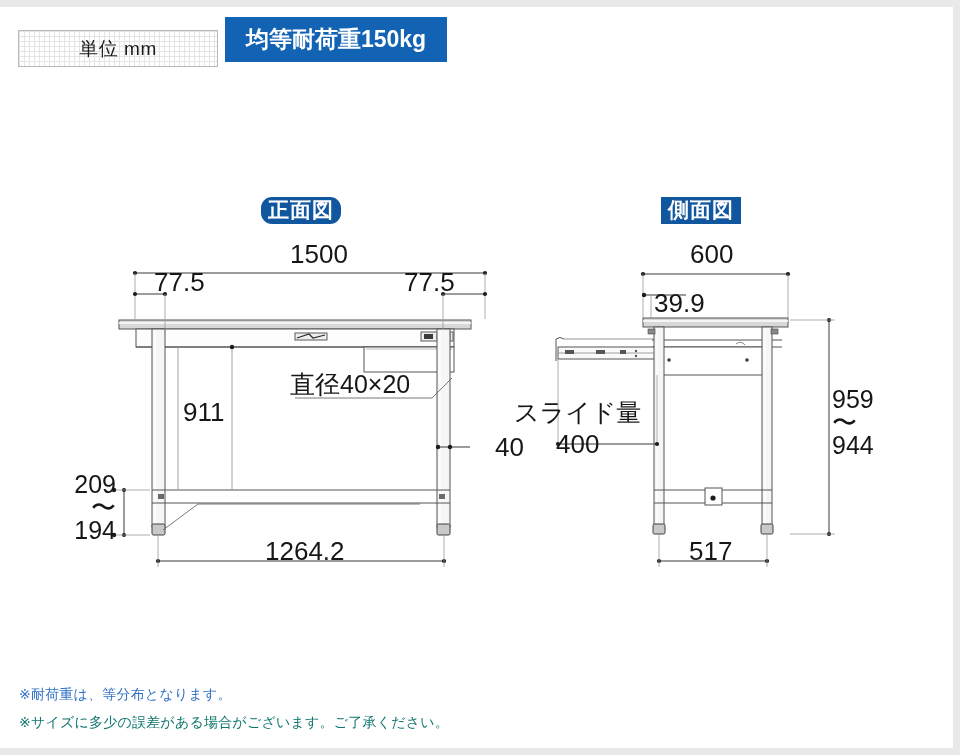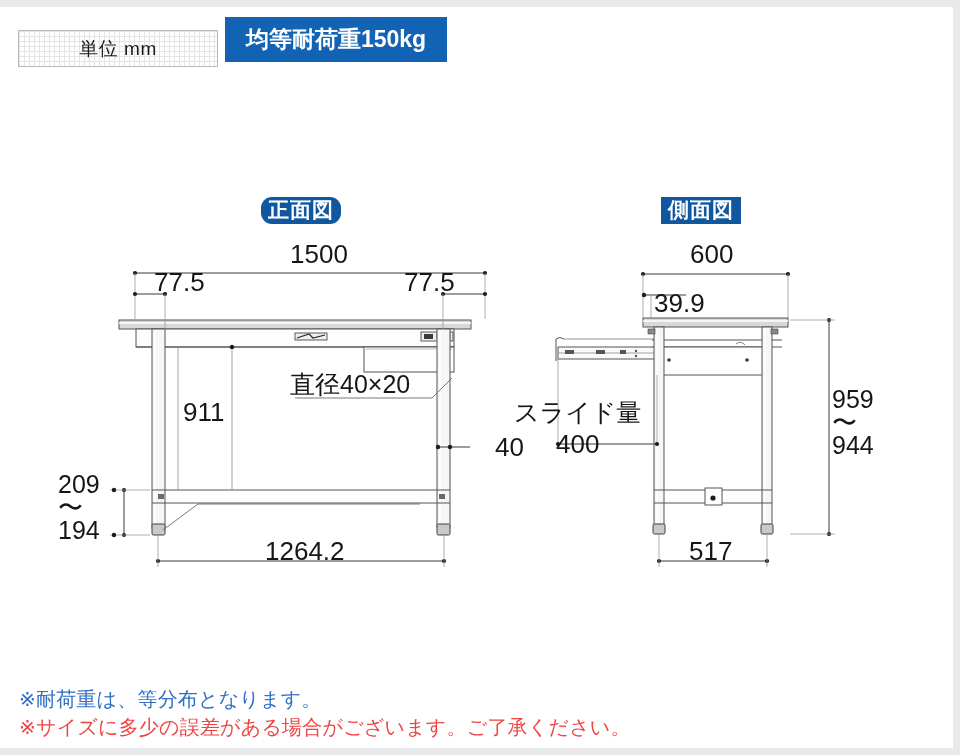--- a/index.html
+++ b/index.html
@@ -90,37 +90,37 @@
   
   .dim {
     position: absolute;
     color: #161616;
     font-size: 26px;
     line-height: 1.0;
     white-space: nowrap;
   }
   .dim.jp { font-size: 25px; }
   .dim.stack {
-    text-align: left;
+    text-align: right;
     line-height: 0.92;
     font-size: 25px;
   }
 
   
   svg.draw { position: absolute; left: 0; top: 0; overflow: visible; }
 
   
   .note {
     position: absolute;
-    font-size: 20px;
+    font-size: 14px;
     white-space: nowrap;
     letter-spacing: 0.2px;
   }
   #note1 { left: 19px; top: 679px; color: #2f6fc4; }
-  #note2 { left: 19px; top: 707px; color: #ef4444; }
+  #note2 { left: 19px; top: 707px; color: #0f766e; }
 </style>
 </head>
 <body>
 
 <div id="page">
   <div class="frame-top"></div>
   <div class="frame-bottom"></div>
   <div class="frame-right"></div>
 
   <div class="canvas">

